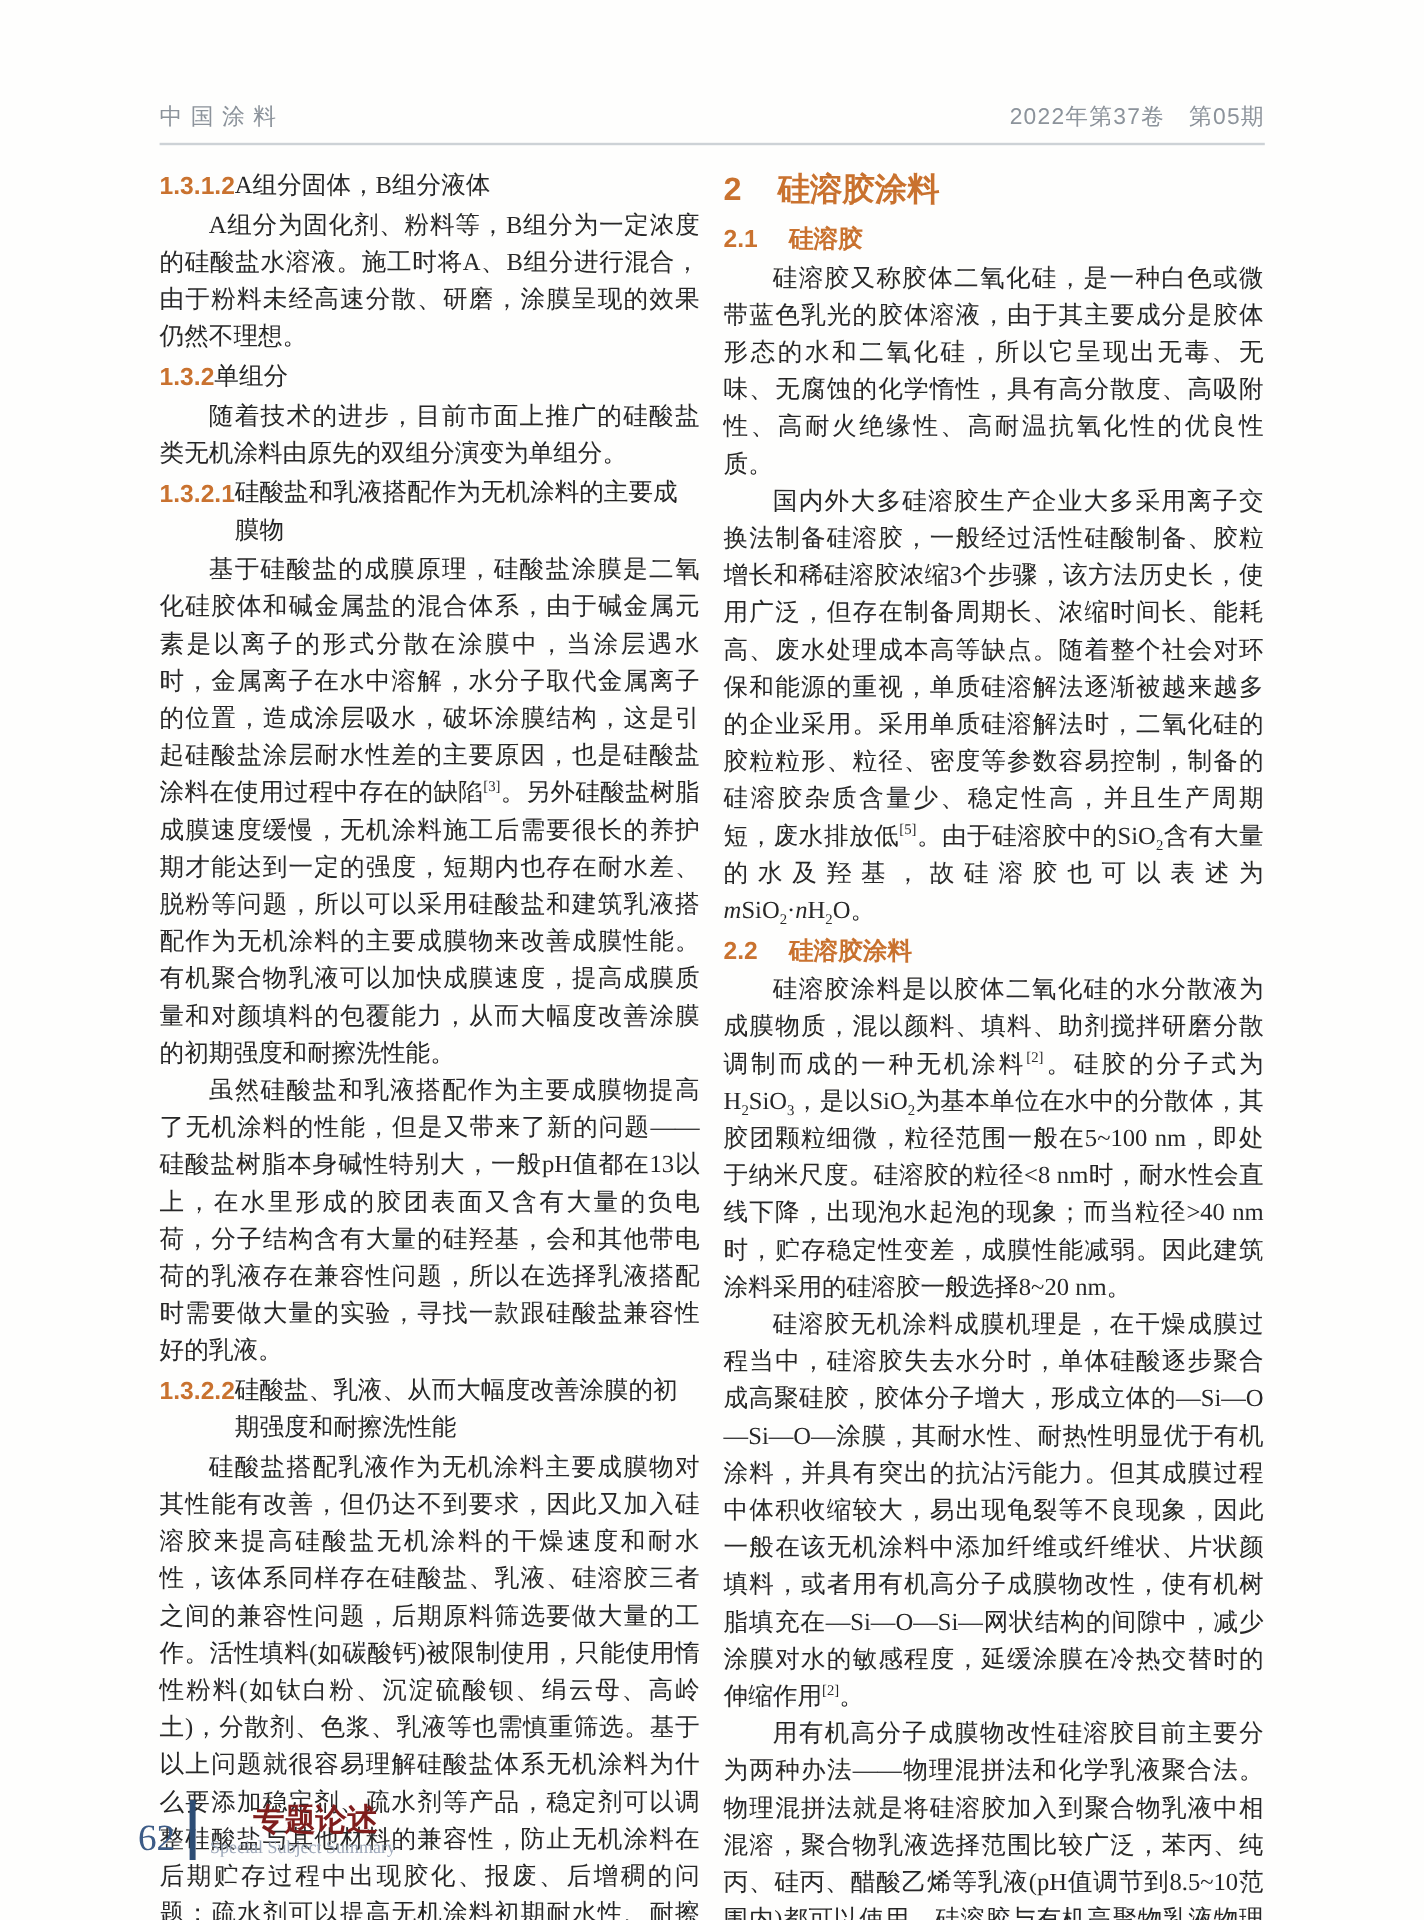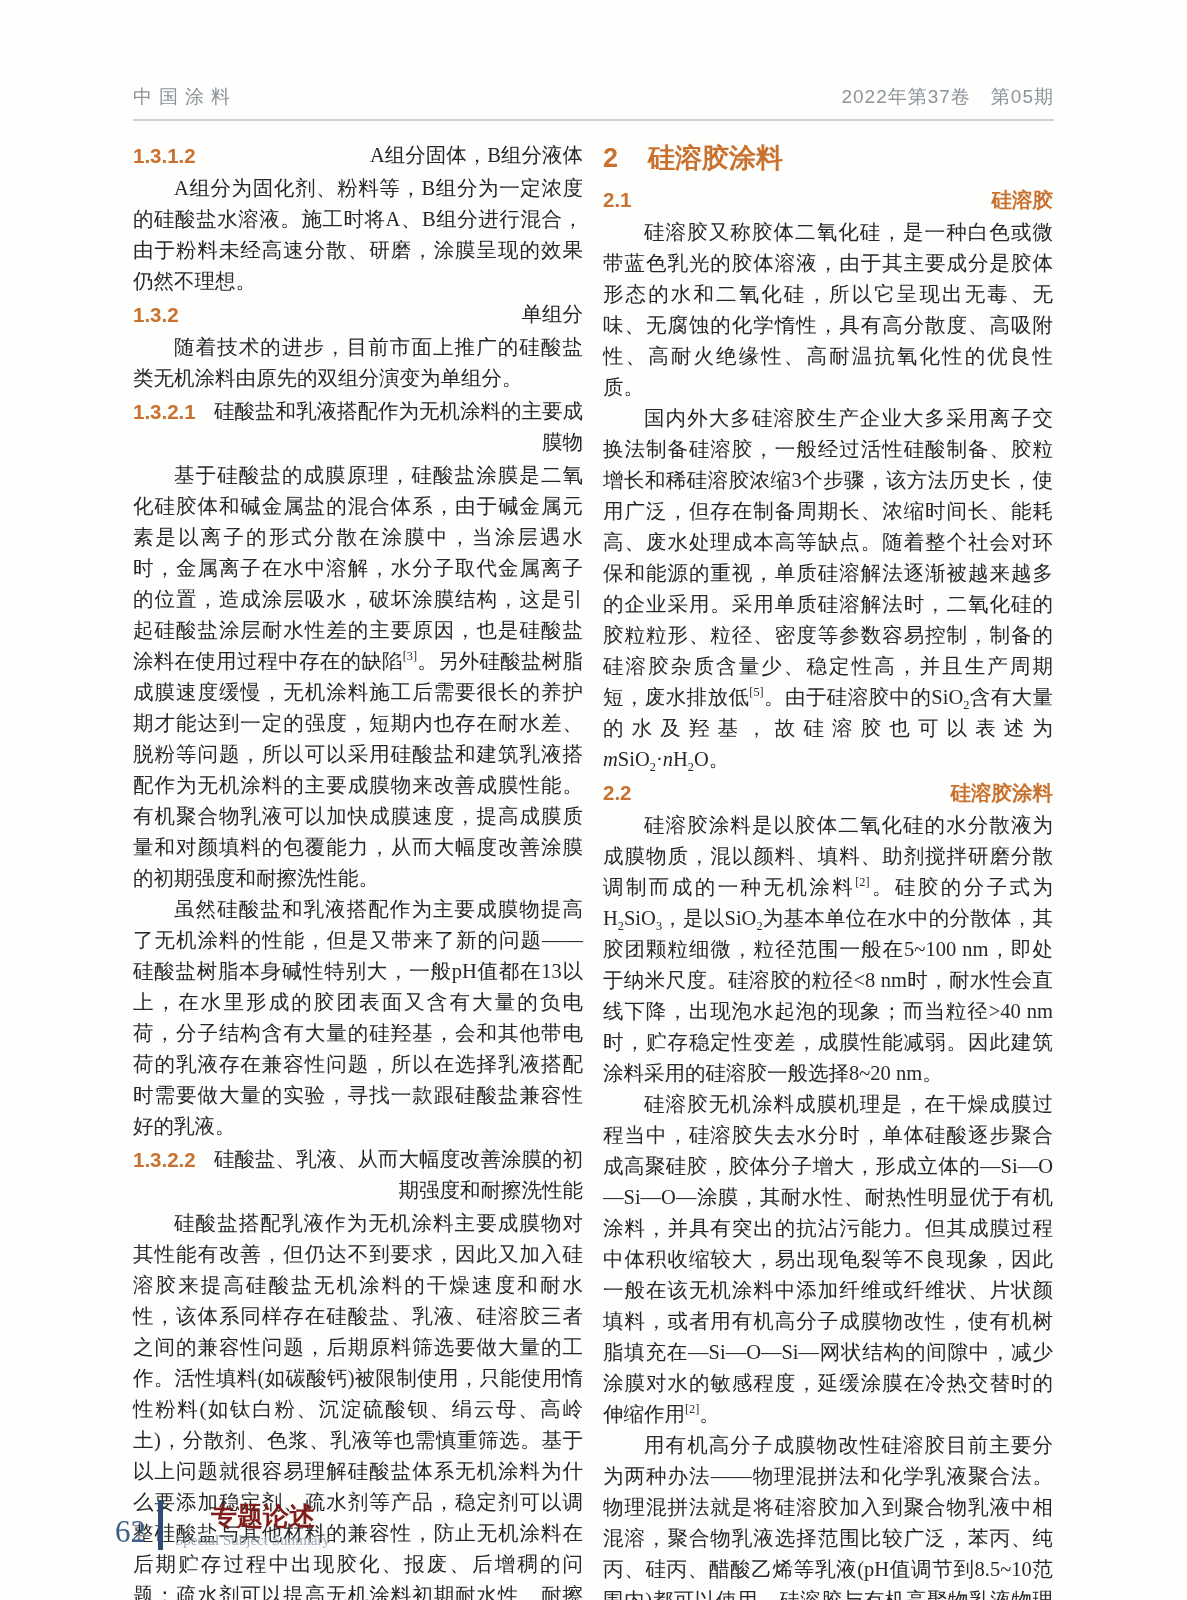--- a/index.html
+++ b/index.html
@@ -49,21 +49,21 @@
   .h3 {
     display:flex; 
     font-size:20.5px; line-height:31px;
     margin:2px 0;
   }
   .h3 .hnum {
     font-family:"Liberation Sans","DejaVu Sans",sans-serif;
     font-weight:bold; color:#c9722f;
     white-space:nowrap;
   }
-  .h3 .htitle { flex:1;text-align:right; }
+  .h3 .htitle { flex:1; }
   .col-left .h3 .htitle { color:#262626; }
   .col-right .h3 { gap:26px; }
   .col-right .h3 .htitle {
     font-family:"Liberation Sans","DejaVu Sans",sans-serif;
     font-weight:bold; color:#c9722f;
   }
 
   
   .footer {
     position:absolute; left:115px; top:1500px;

